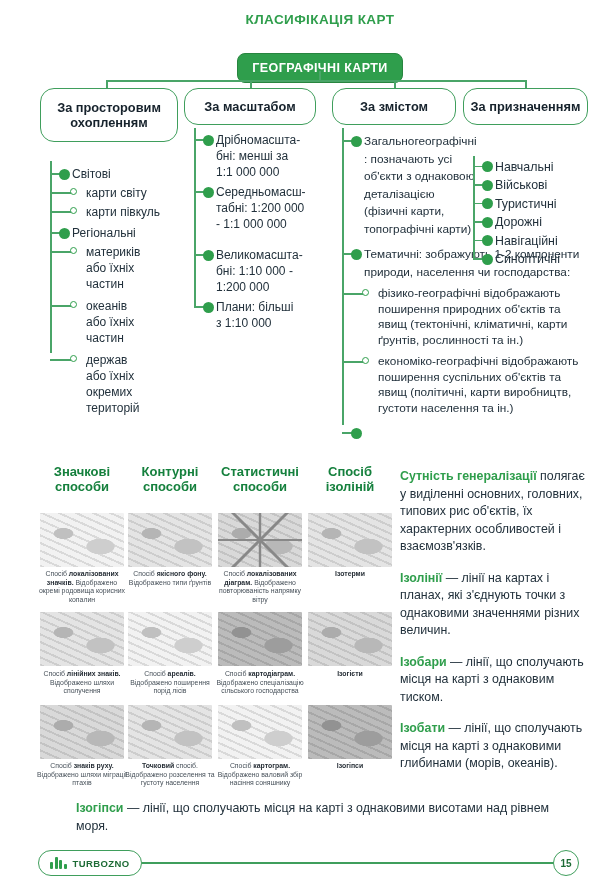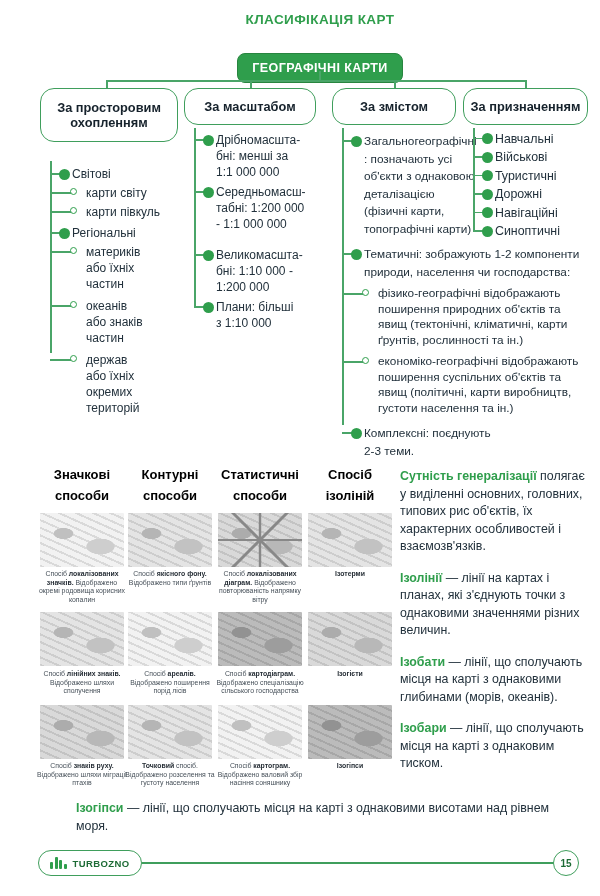--- a/index.html
+++ b/index.html
@@ -32,24 +32,24 @@
   .t1 .dot{position:absolute;left:19px;top:2.5px;width:11px;height:11px;border-radius:50%;background:var(--g);}
   .t2{padding-left:46px;margin-top:3px;}
   .t2::before{content:"";position:absolute;left:10px;top:7px;width:21px;height:1.6px;background:var(--line);}
   .t2 .ring{position:absolute;left:30px;top:3px;width:7px;height:7px;border:1.8px solid var(--g);
             border-radius:50%;background:#fff;}
   .tree-c2 .t1{margin-top:4px;}
   .gap-lg{margin-top:15px !important;}
   .tree-c3{font-size:11.8px;line-height:17.5px;}
   .tree-c3 .t2{line-height:15.5px;}
   .tree-c4 .t1{margin-top:2.5px;}
-  .tree-c4{font-size:12.4px;line-height:16px;}
-
-  
-  .mhead{font-weight:bold;font-size:13px;line-height:21px;text-align:center;white-space:pre-line;color:#000000;}
+  .tree-c4{font-size:12.4px;line-height:16px;margin-top:28px;}
+
+  
+  .mhead{font-weight:bold;font-size:13px;line-height:15px;text-align:center;white-space:pre-line;color:#15803d;}
   .thumb{position:absolute;width:84px;height:54px;overflow:hidden;border-radius:1px;
      background:
        radial-gradient(ellipse at 28% 38%, #b5b5b5 0 11%, rgba(0,0,0,0) 12%),
        radial-gradient(ellipse at 72% 62%, #c2c2c2 0 16%, rgba(0,0,0,0) 17%),
        repeating-linear-gradient(24deg, #cdcdcd 0 2px, #e4e4e4 2px 7px),
        linear-gradient(#dcdcdc,#d3d3d3);}
   .thumb.dark{filter:brightness(.8) contrast(1.08);}
   .thumb.lite{filter:brightness(1.06);}
   .thumb.mid{filter:brightness(.95);}
   .thumb.star::after{content:"";position:absolute;inset:0;background:
@@ -110,21 +110,21 @@
   <div class="tree tree-c1" style="left:40px;top:141px;width:156px;margin-top:20px;">
     <i class="vline" style="left:10px;top:0;height:192px;"></i>
     <div class="t1"><i class="dot"></i><span>Світові</span></div>
     <div class="t2"><i class="ring"></i><span>карти світу</span></div>
     <div class="t2"><i class="ring"></i><span>карти півкуль</span></div>
     <div class="t1"><i class="dot"></i><span>Регіональні</span></div>
     <div class="t2"><i class="ring"></i><span>материків
 або їхніх
 частин</span></div>
     <div class="t2" style="margin-top:6px;"><i class="ring"></i><span>океанів
-або знаків
+або їхніх
 частин</span></div>
     <div class="t2" style="margin-top:6px;"><i class="ring"></i><span>держав
 або їхніх
 окремих
 територій</span></div>
   </div>
 
   <div class="tree tree-c2" style="left:184px;top:128px;width:140px;">
     <i class="vline" style="left:10px;top:0;height:178px;"></i>
     <div class="t1"><i class="dot"></i><span>Дрібномасшта-
@@ -151,22 +151,21 @@
     <div class="t1" style="margin-top:8px;"><i class="dot"></i><span>Тематичні: зображують 1-2 компоненти
 природи, населення чи господарства:</span></div>
     <div class="t2" style="margin-top:5px;"><i class="ring"></i><span>фізико-географічні відображають
 поширення природних об'єктів та
 явищ (тектонічні, кліматичні, карти
 ґрунтів, рослинності та ін.)</span></div>
     <div class="t2" style="margin-top:6px;"><i class="ring"></i><span>економіко-географічні відображають
 поширення суспільних об'єктів та
 явищ (політичні, карти виробництв,
 густоти населення та ін.)</span></div>
-    <div class="t1" style="margin-top:9px;"><i class="dot"></i><span>Комплексні: поєднують
-2-3 теми.</span></div>
+    <div class="t1" style="margin-top:9px;"><i class="dot"></i></div>
   </div>
 
   <div class="tree tree-c4" style="left:463px;top:128px;width:130px;">
     <i class="vline" style="left:10px;top:0;height:103px;"></i>
     <div class="t1"><i class="dot"></i><span>Навчальні</span></div>
     <div class="t1"><i class="dot"></i><span>Військові</span></div>
     <div class="t1"><i class="dot"></i><span>Туристичні</span></div>
     <div class="t1"><i class="dot"></i><span>Дорожні</span></div>
     <div class="t1"><i class="dot"></i><span>Навігаційні</span></div>
     <div class="t1"><i class="dot"></i><span>Синоптичні</span></div>
@@ -204,22 +203,22 @@
   <div class="thumb lite" style="left:218px;top:705px;"></div>
   <div class="thumb dark" style="left:308px;top:705px;"></div>
   <div class="cap" style="left:36px;top:762px;"><span>Спосіб </span><b>знаків руху.</b><span> Відображено шляхи міграції птахів</span></div>
   <div class="cap" style="left:124px;top:762px;"><b>Точковий</b><span> спосіб. Відображено розселення та густоту населення</span></div>
   <div class="cap" style="left:214px;top:762px;"><span>Спосіб </span><b>картограм.</b><span> Відображено валовий збір насіння соняшнику</span></div>
   <div class="cap" style="left:304px;top:762px;"><span></span><b>Ізогіпси</b><span></span></div>
 
   <div class="defs">
     <p class="def"><b class="term">Сутність генералізації</b><span> полягає у виділенні основних, головних, типових рис об'єктів, їх характерних особливостей і взаємозв'язків.</span></p>
     <p class="def"><b class="term">Ізолінії</b><span> — лінії на картах і планах, які з'єднують точки з однаковими значеннями різних величин.</span></p>
+    <p class="def"><b class="term">Ізобари</b><span> — лінії, що сполучають місця на карті з однаковим тиском.</span></p>
     <p class="def"><b class="term">Ізобати</b><span> — лінії, що сполучають місця на карті з однаковими глибинами (морів, океанів).</span></p>
-    <p class="def"><b class="term">Ізобари</b><span> — лінії, що сполучають місця на карті з однаковим тиском.</span></p>
   </div>
 
   <p class="note"><b class="term">Ізогіпси</b><span> — лінії, що сполучають місця на карті з однаковими висотами над рівнем моря.</span></p>
 
   <div class="pill">
     <span class="bars">
         <i></i>
         <i></i>
         <i></i>
         <i></i>

